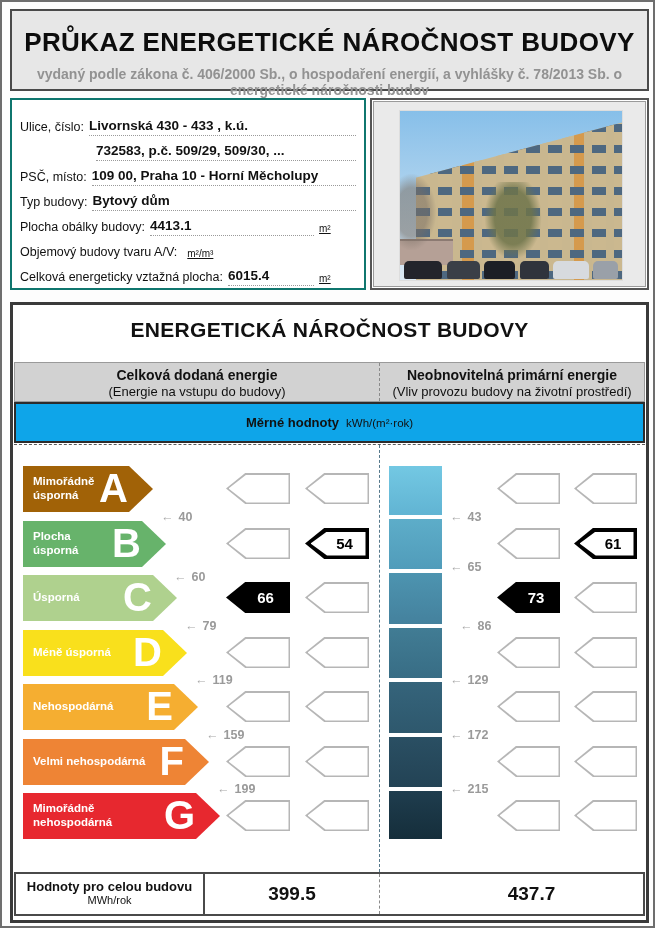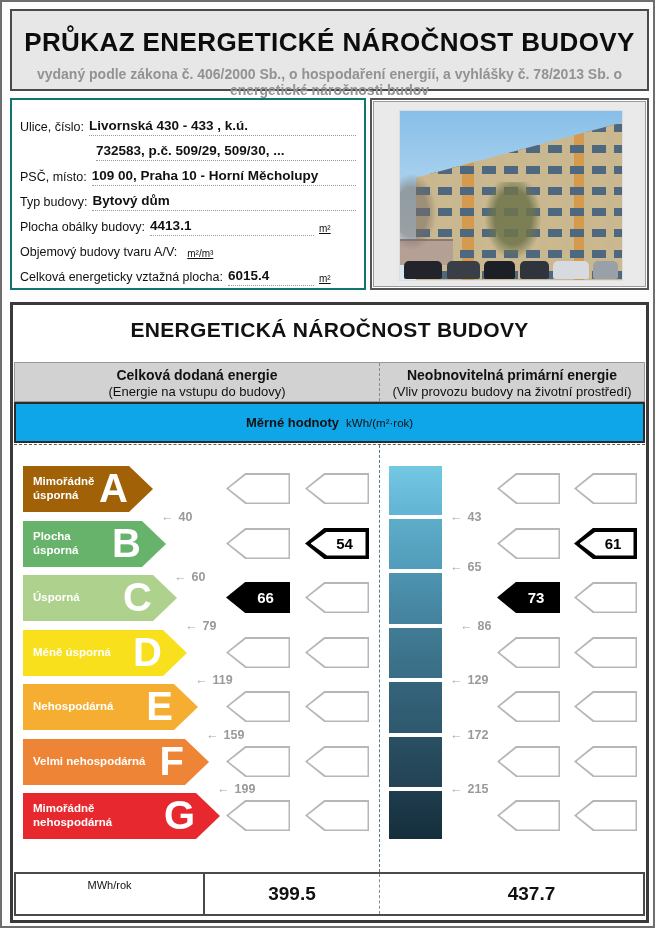--- a/index.html
+++ b/index.html
@@ -342,20 +342,21 @@
         <div class="ar o"></div>
         <div class="ar i"></div>
       </div>
     <div class="slot" style="top:495px; left:561px; width:63px;">
         <div class="ar o"></div>
         <div class="ar i"></div>
       </div>
 
     <div class="totals">
       <div class="tlabel">
+        <div class="t">Hodnoty pro celou budovu</div>
         <div class="u">MWh/rok</div>
       </div>
       <div class="tval l">399.5</div>
       <div class="tval r">437.7</div>
     </div>
   </div>
 
 </div>
 
 </body></html>

